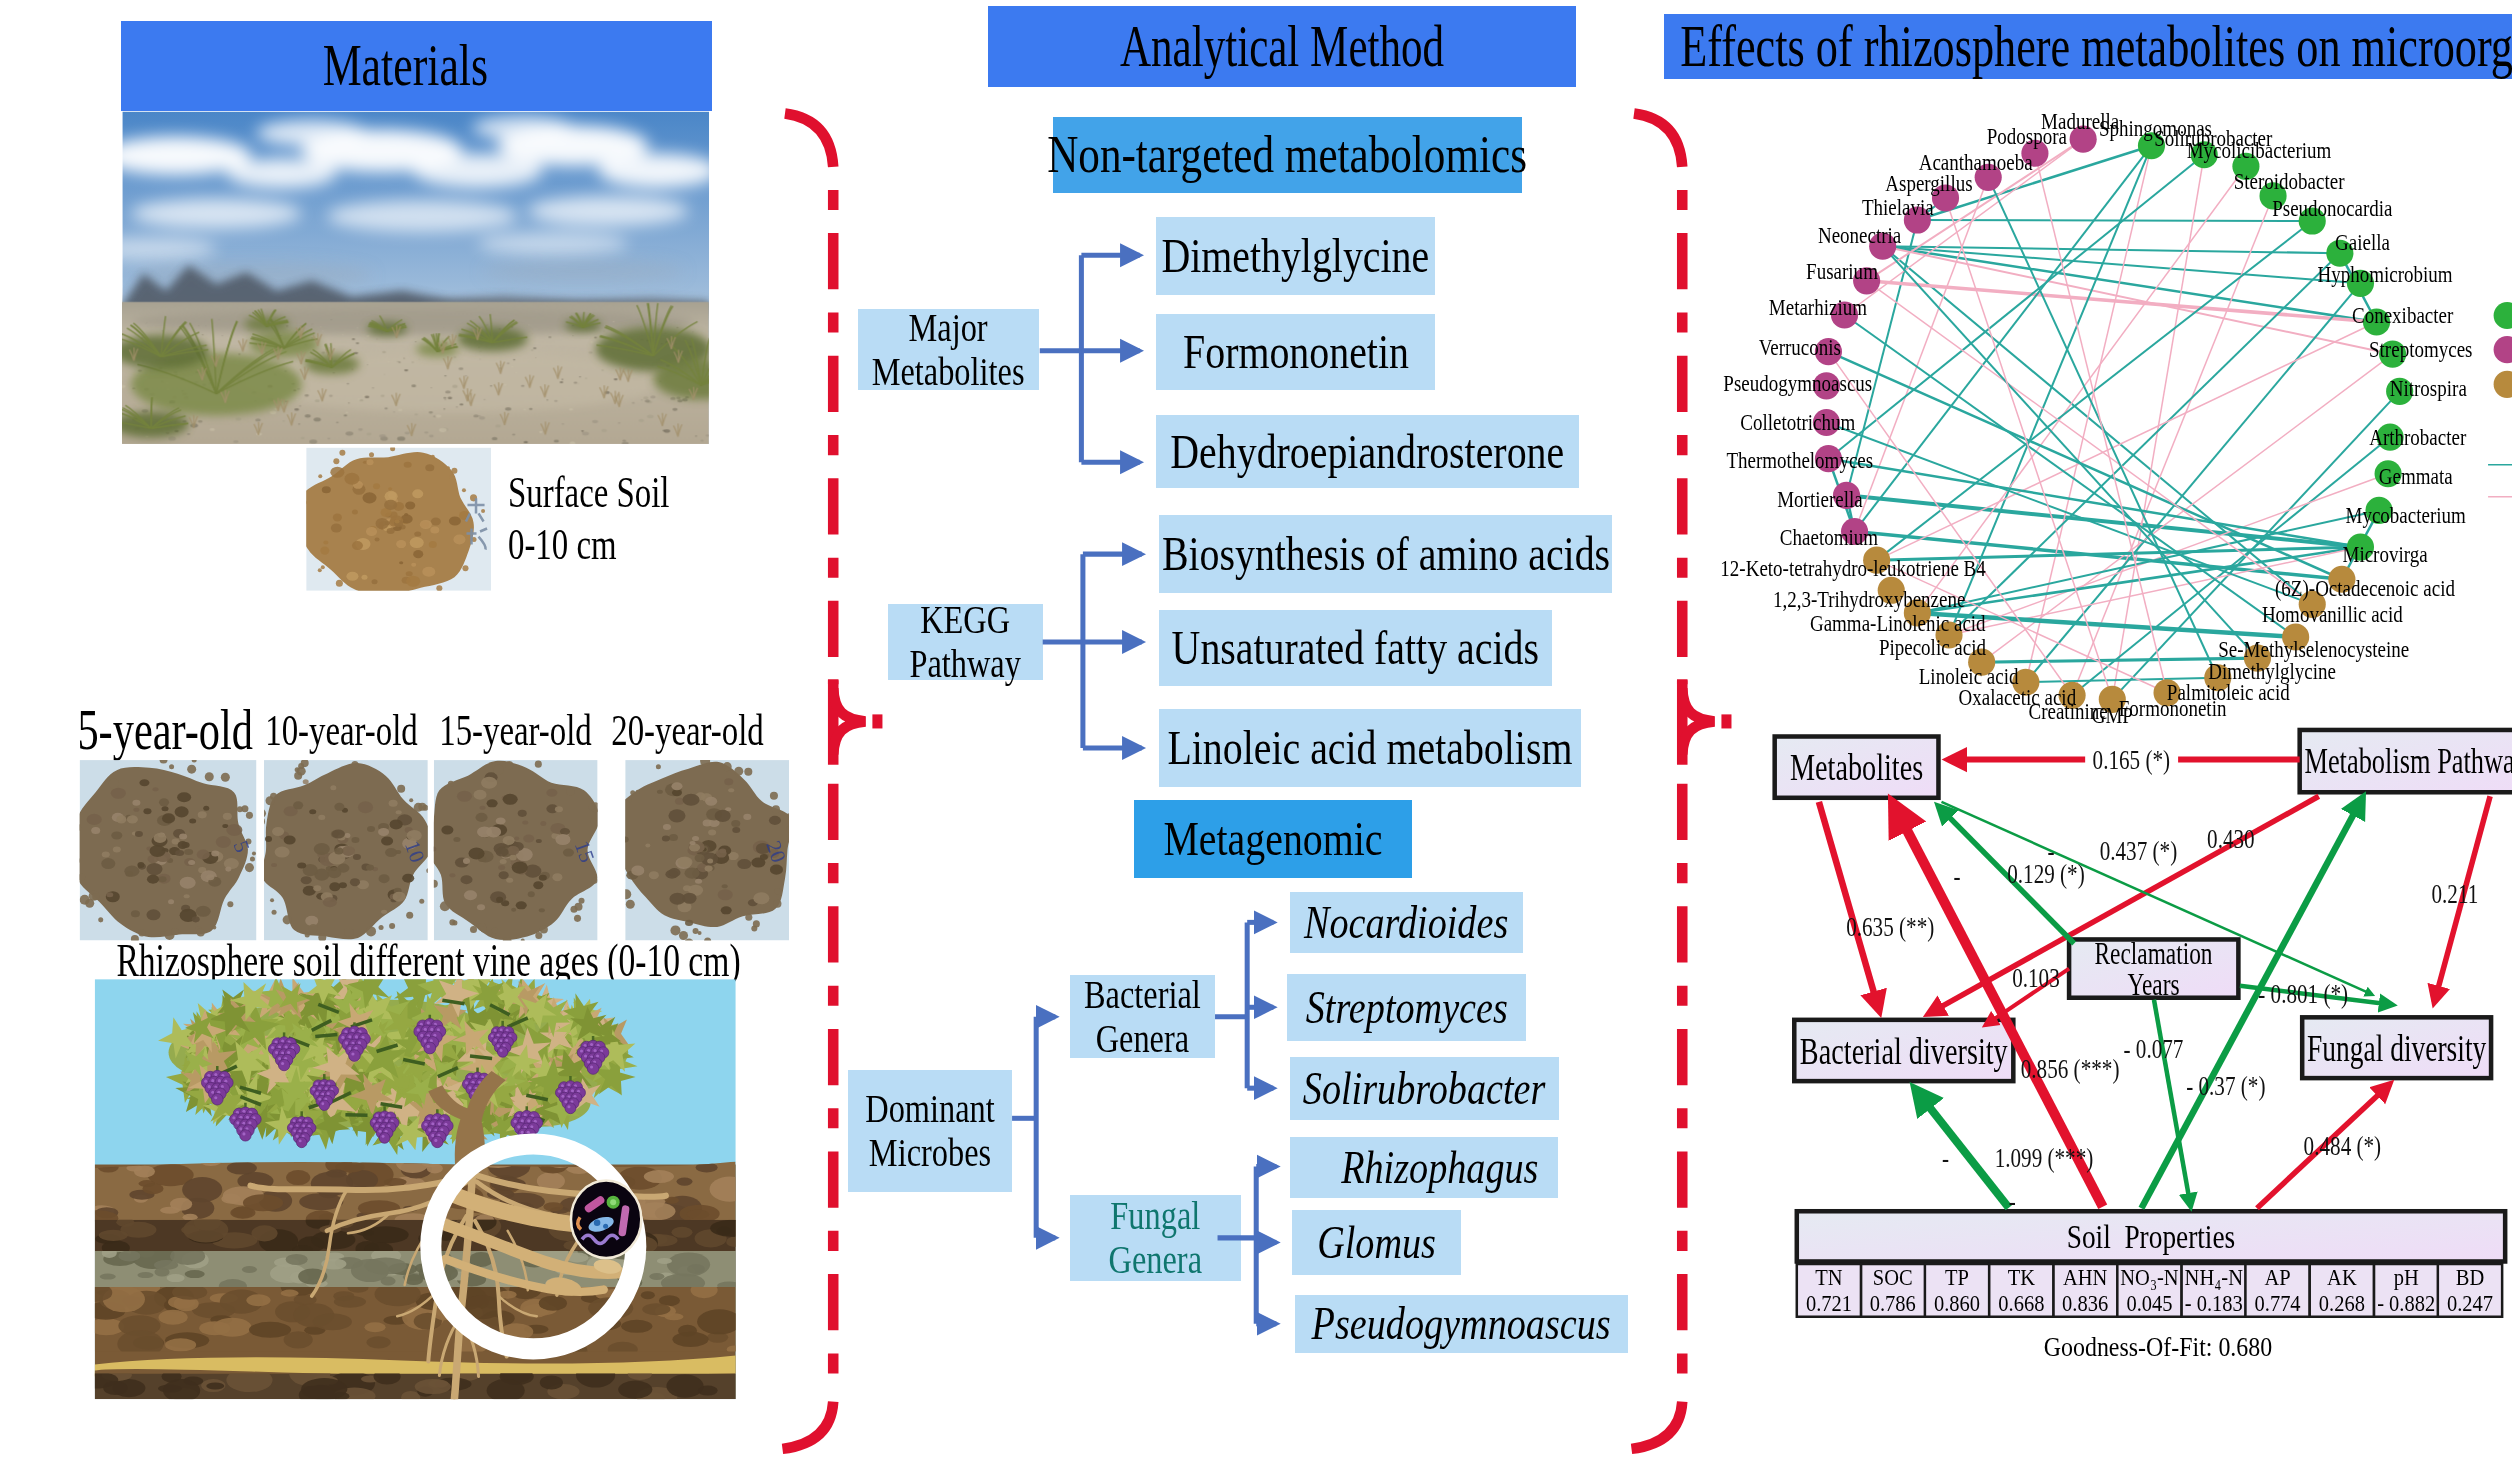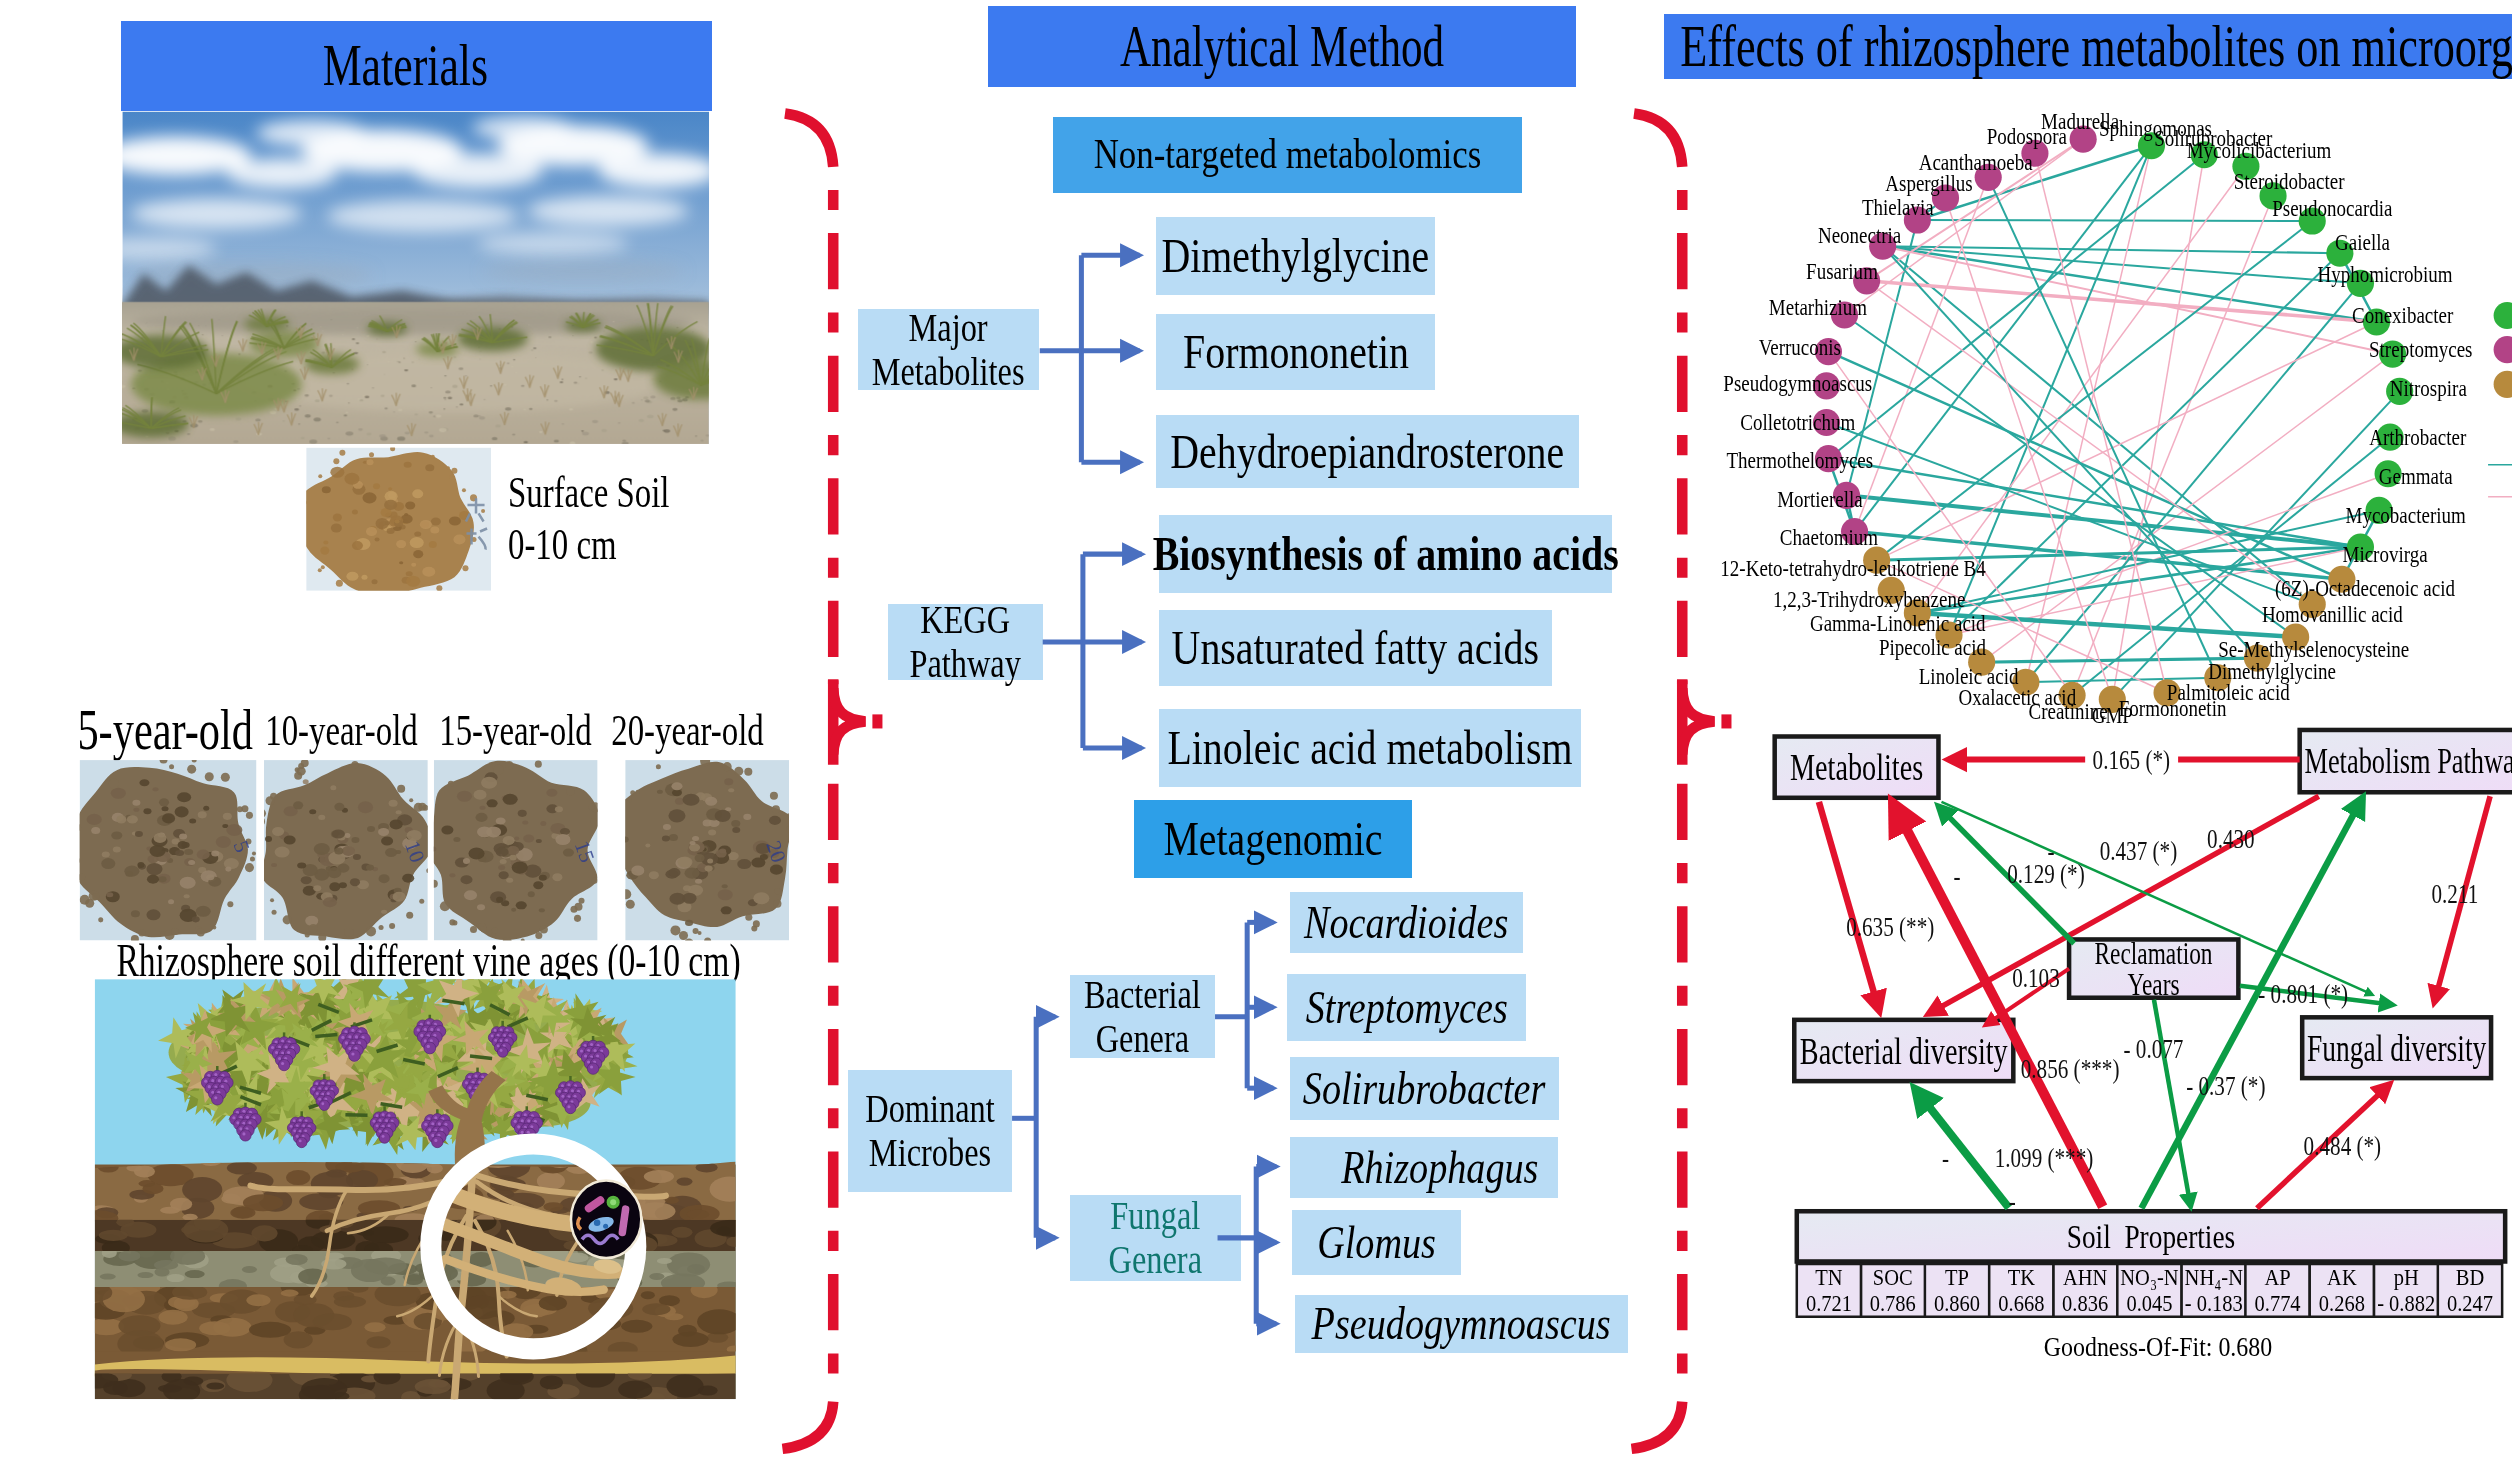--- a/index.html
+++ b/index.html
@@ -8,36 +8,36 @@
 </style></head><body>
 <div class="abs flex" style="left:121px;top:21px;width:591px;height:90px;background:#3c7af0;font-size:60px;color:#000;line-height:1.12;">
     <span style="white-space:nowrap;display:inline-block;transform:scaleX(0.73);"><span style="position:relative;left:-15px;">Materials</span></span>
   </div>
 <div class="abs flex" style="left:988px;top:5.5px;width:588px;height:81px;background:#3c7af0;font-size:59px;color:#000;line-height:1.12;">
     <span style="white-space:nowrap;display:inline-block;transform:scaleX(0.73);">Analytical Method</span>
   </div>
 <div class="abs flex" style="left:1664px;top:13.6px;width:989px;height:65px;background:#3c7af0;font-size:59px;color:#000;line-height:1.12;">
     <span style="white-space:nowrap;display:inline-block;transform:scaleX(0.75);">Effects of rhizosphere metabolites on microorganisms</span>
   </div>
-<div class="abs flex" style="left:1053px;top:117px;width:469px;height:76px;background:#42a3e9;font-size:42px;color:#000;line-height:1.12;">
+<div class="abs flex" style="left:1053px;top:117px;width:469px;height:76px;background:#42a3e9;font-size:52px;color:#000;line-height:1.12;">
     <span style="white-space:nowrap;display:inline-block;transform:scaleX(0.83);">Non-targeted metabolomics</span>
   </div>
 <div class="abs flex" style="left:1156px;top:217px;width:279px;height:78px;background:#b9dcf5;font-size:48px;color:#000;line-height:1.12;">
     <span style="white-space:nowrap;display:inline-block;transform:scaleX(0.83);">Dimethylglycine</span>
   </div>
 <div class="abs flex" style="left:858px;top:309px;width:181px;height:81px;background:#b9dcf5;font-size:39px;color:#000;line-height:1.12;">
     <span style="white-space:nowrap;display:inline-block;transform:scaleX(0.83);">Major<br>Metabolites</span>
   </div>
 <div class="abs flex" style="left:1156px;top:314px;width:279px;height:76px;background:#b9dcf5;font-size:48px;color:#000;line-height:1.12;">
     <span style="white-space:nowrap;display:inline-block;transform:scaleX(0.83);">Formononetin</span>
   </div>
 <div class="abs flex" style="left:1156px;top:415px;width:423px;height:73px;background:#b9dcf5;font-size:48px;color:#000;line-height:1.12;">
     <span style="white-space:nowrap;display:inline-block;transform:scaleX(0.83);">Dehydroepiandrosterone</span>
   </div>
-<div class="abs flex" style="left:1159px;top:515px;width:453px;height:78px;background:#b9dcf5;font-size:48px;color:#000;line-height:1.12;font-weight:bold;">
+<div class="abs flex" style="left:1159px;top:515px;width:453px;height:78px;background:#b9dcf5;font-size:48px;color:#000;line-height:1.12;">
     <span style="white-space:nowrap;display:inline-block;transform:scaleX(0.83);">Biosynthesis of amino acids</span>
   </div>
 <div class="abs flex" style="left:888px;top:604px;width:155px;height:76px;background:#b9dcf5;font-size:39px;color:#000;line-height:1.12;">
     <span style="white-space:nowrap;display:inline-block;transform:scaleX(0.83);">KEGG<br>Pathway</span>
   </div>
 <div class="abs flex" style="left:1159px;top:610px;width:393px;height:76px;background:#b9dcf5;font-size:48px;color:#000;line-height:1.12;">
     <span style="white-space:nowrap;display:inline-block;transform:scaleX(0.83);">Unsaturated fatty acids</span>
   </div>
 <div class="abs flex" style="left:1159px;top:709px;width:422px;height:78px;background:#b9dcf5;font-size:48px;color:#000;line-height:1.12;">
     <span style="white-space:nowrap;display:inline-block;transform:scaleX(0.83);">Linoleic acid metabolism</span>

